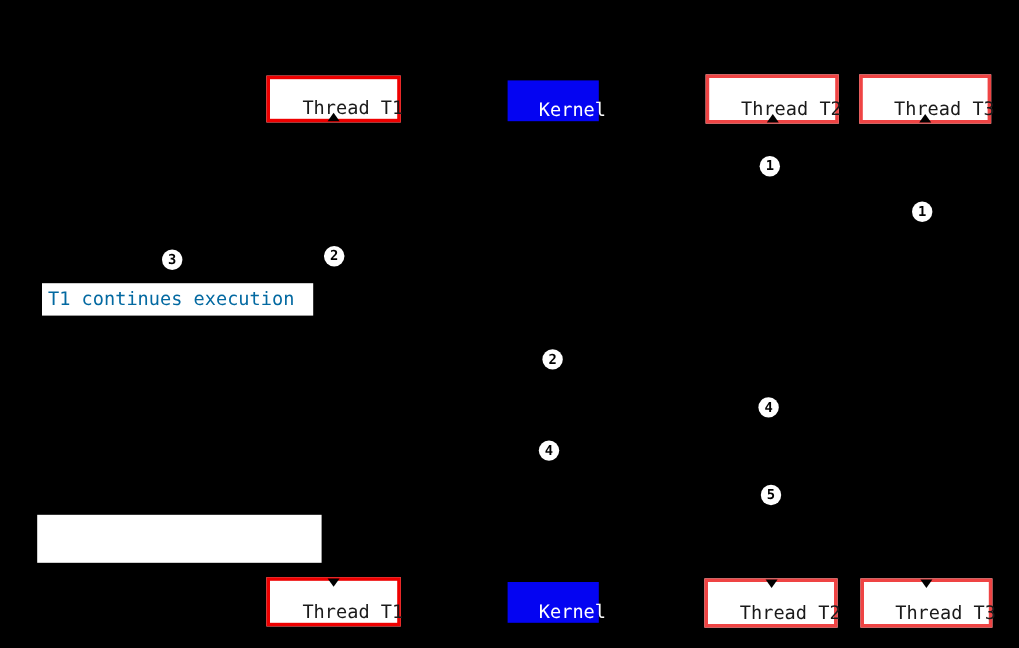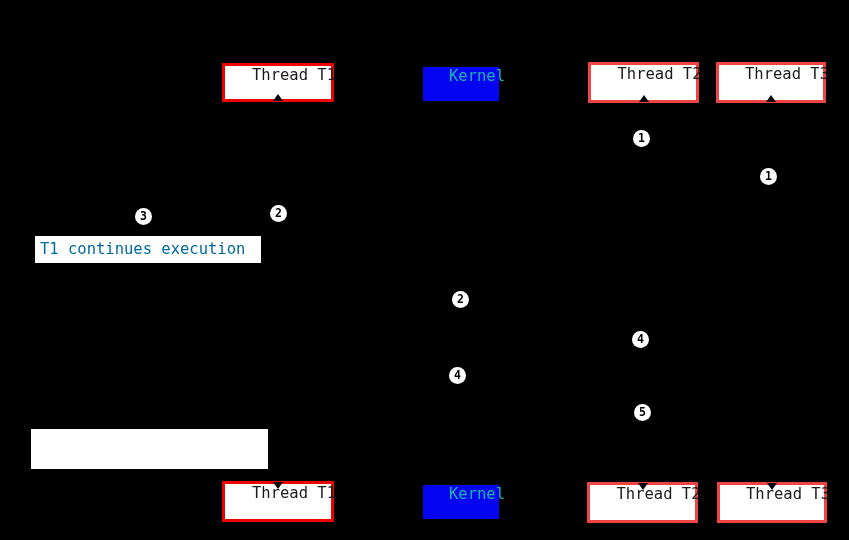--- a/index.html
+++ b/index.html
@@ -8,28 +8,28 @@
     width:849px;height:540px;
     background:#000;
     overflow:hidden;
     font-family:"DejaVu Sans Mono","Liberation Mono",monospace;
   }
   .node{
     position:absolute;
     box-sizing:border-box;
     background:#ffffff;
     color:#1a1a1a;
-    display:flex;align-items:flex-start;justify-content:center;
+    display:flex;align-items:flex-end;justify-content:center;
     font-size:15.5px;
     white-space:nowrap;
     padding-left:32px;
   }
   .red-outline{border:3px solid #ee0000;}
   .blue-outline{border:3px solid #ef4444;}
-  .blue-fill{background:#0404f2;color:#14b8a6;border:none;}
+  .blue-fill{background:#0404f2;color:#ffffff;border:none;}
 
   
   #n-t1-top{left:222px;top:63px;width:112px;height:39px;}
   #n-kernel-top{left:423px;top:67px;width:76px;height:34px;}
   #n-t2-top{left:588px;top:62px;width:111px;height:41px;}
   #n-t3-top{left:716px;top:62px;width:110px;height:41px;}
   #n-t1-bot{left:222px;top:481px;width:112px;height:41px;}
   #n-kernel-bot{left:423px;top:485px;width:76px;height:34px;}
   #n-t2-bot{left:587px;top:482px;width:111px;height:41px;}
   #n-t3-bot{left:717px;top:482px;width:110px;height:41px;}

